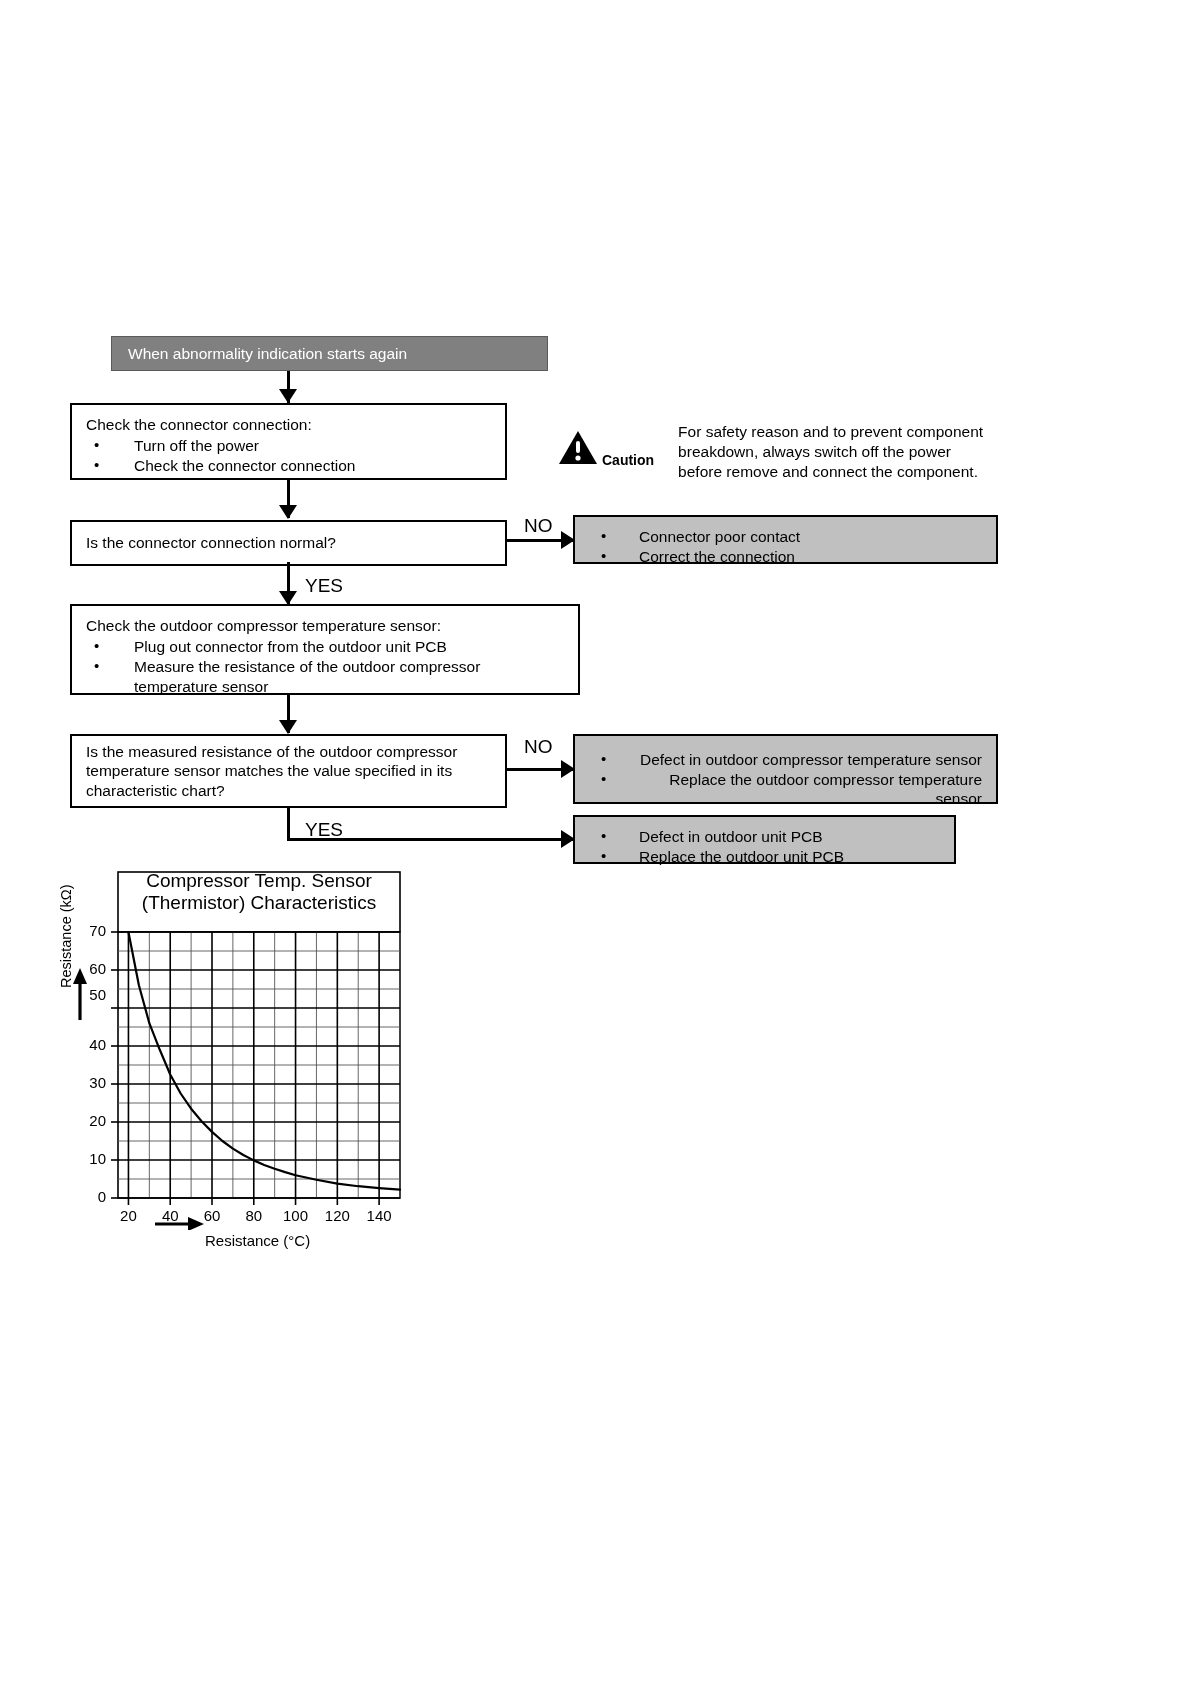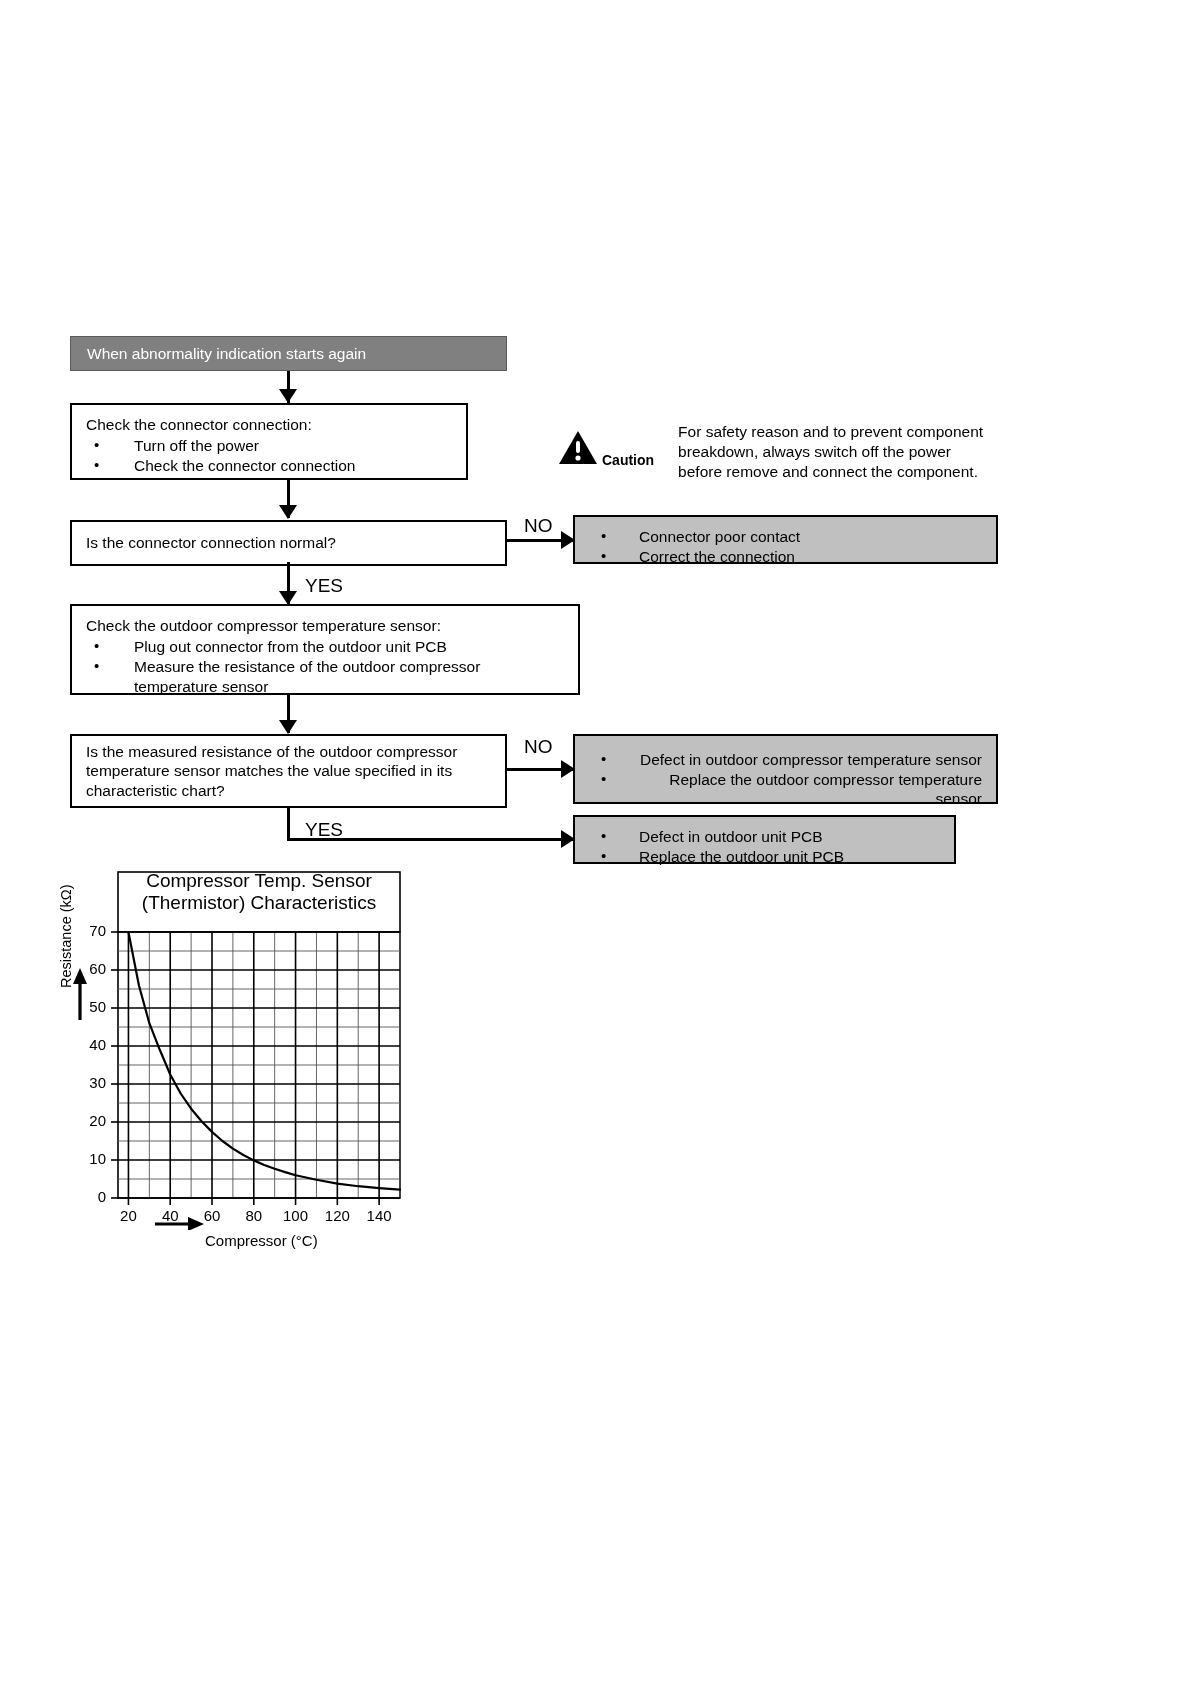--- a/index.html
+++ b/index.html
@@ -24,20 +24,21 @@
     line-height: 1.25;
     padding: 10px 14px;
   }
   .box.header-box {
     background: #808080;
     color: #ffffff;
     border: 1px solid #5a5a5a;
     display: flex;
     align-items: center;
     padding: 0 16px;
+    margin-left: 41px;
   }
   .box.result-box {
     background: #c0c0c0;
     border: 2px solid #000;
   }
   .box-title { margin: 0 0 2px 0; }
   ul.bullets {
     list-style: none;
     margin: 0;
     padding: 0;
@@ -152,21 +153,21 @@
 
 <div class="page">
 
   <div class="box header-box" style="left:70px; top:336px; width:437px; height:35px;">
     <span>When abnormality indication starts again</span>
   </div>
 
   <div class="vline" style="left:287px; top:371px; height:32px;"></div>
   <div class="arrow-down" style="left:279px; top:389px;"></div>
 
-  <div class="box" style="left:70px; top:403px; width:398px; height:77px;">
+  <div class="box" style="left:70px; top:403px; width:437px; height:77px;">
     <div class="box-title">Check the connector connection:</div>
     <ul class="bullets">
       <li>Turn off the power</li>
       <li>Check the connector connection</li>
     </ul>
   </div>
 
   <div class="vline" style="left:287px; top:480px; height:38px;"></div>
   <div class="arrow-down" style="left:279px; top:505px;"></div>
 
@@ -314,29 +315,29 @@
         <path d="M144 354 L128 361 L128 347 Z" fill="#000000"></path>
       </g>
     </svg>
 
     <div class="chart-title">
       <div>Compressor Temp. Sensor</div>
       <div>(Thermistor) Characteristics</div>
     </div>
 
     <div class="ylabel">Resistance (kΩ)</div>
-    <div class="xlabel">Compressor (°C)</div>
+    <div class="xlabel">Resistance (°C)</div>
 
     <div id="ytick-labels">
         <div class="ytick" style="left: 18px; top: 318px;">0</div>
         <div class="ytick" style="left: 18px; top: 280px;">10</div>
         <div class="ytick" style="left: 18px; top: 242px;">20</div>
         <div class="ytick" style="left: 18px; top: 204px;">30</div>
         <div class="ytick" style="left: 18px; top: 166px;">40</div>
-        <div class="ytick" style="left: 18px; top: 128px;">50</div>
+        <div class="ytick" style="left: 18px; top: 116px;">50</div>
         <div class="ytick" style="left: 18px; top: 90px;">60</div>
         <div class="ytick" style="left: 18px; top: 52px;">70</div>
       </div>
     <div id="xtick-labels">
         <div class="xtick" style="left: 51.4444px; top: 337px;">20</div>
         <div class="xtick" style="left: 93.2222px; top: 337px;">40</div>
         <div class="xtick" style="left: 135px; top: 337px;">60</div>
         <div class="xtick" style="left: 176.778px; top: 337px;">80</div>
         <div class="xtick" style="left: 218.556px; top: 337px;">100</div>
         <div class="xtick" style="left: 260.333px; top: 337px;">120</div>

